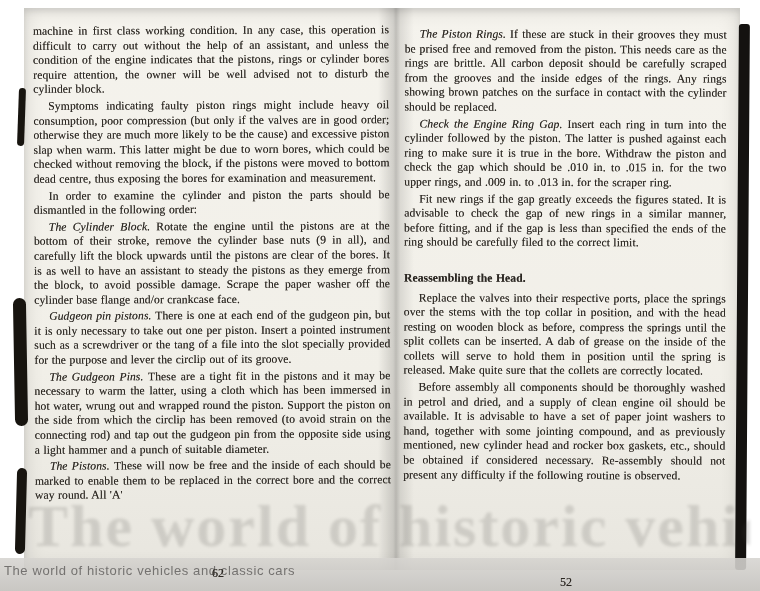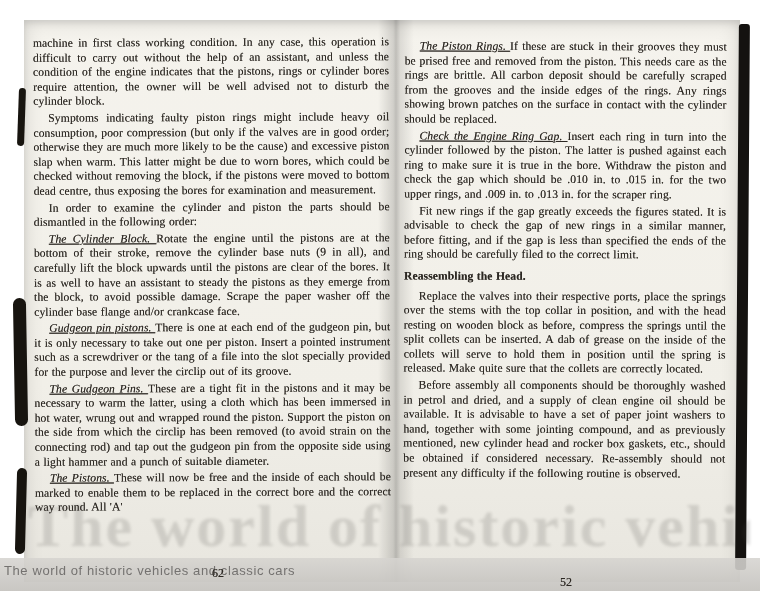--- a/index.html
+++ b/index.html
@@ -8,21 +8,21 @@
     width: 760px;
     height: 591px;
     overflow: hidden;
     background: #ffffff;
     position: relative;
     font-family: "Liberation Serif", "DejaVu Serif", serif;
   }
   
   .spread {
     position: absolute;
-    left: 24px; top: 20px;
+    left: 24px; top: 8px;
     width: 716px; height: 562px;
     background: linear-gradient(180deg, #f5f3ed 0%, #f1efe8 65%, #e8e6df 100%);
     box-shadow: inset 0 0 20px rgba(0,0,0,0.14), inset 0 3px 6px rgba(0,0,0,0.10);
   }
   .gutter {
     position: absolute;
     left: 354px; top: 0;
     width: 36px; height: 562px;
     background: linear-gradient(90deg, rgba(0,0,0,0) 0%, rgba(0,0,0,0.14) 42%, rgba(0,0,0,0.22) 50%, rgba(0,0,0,0.10) 62%, rgba(0,0,0,0) 100%);
   }
@@ -36,23 +36,23 @@
     word-spacing: 0.4px;
     text-shadow: 0 0 0.4px rgba(43,39,34,0.65);
   }
   .col p { margin: 0 0 2px 0; }
   .col p.body { text-indent: 15px; }
   .col p.continuation { text-indent: 0; }
   .col p.heading {
     font-weight: bold;
     text-indent: 0;
     text-align: left;
-    margin: 7px 0 5px 0;
+    margin: 21px 0 5px 0;
   }
-  .col i { font-style: italic; text-decoration: underline; }
+  .col i { font-style: italic; }
   .page-left-text  { left: 10px;  top: 16px; width: 356px; transform: rotate(-0.25deg); }
   .page-right-text { left: 380px; top: 20px; width: 322px; transform: rotate(0.2deg); }
 
   .pageno {
     position: absolute;
     font-size: 12px;
     color: #2b2722;
     width: 40px;
     text-align: center;
     z-index: 6;

